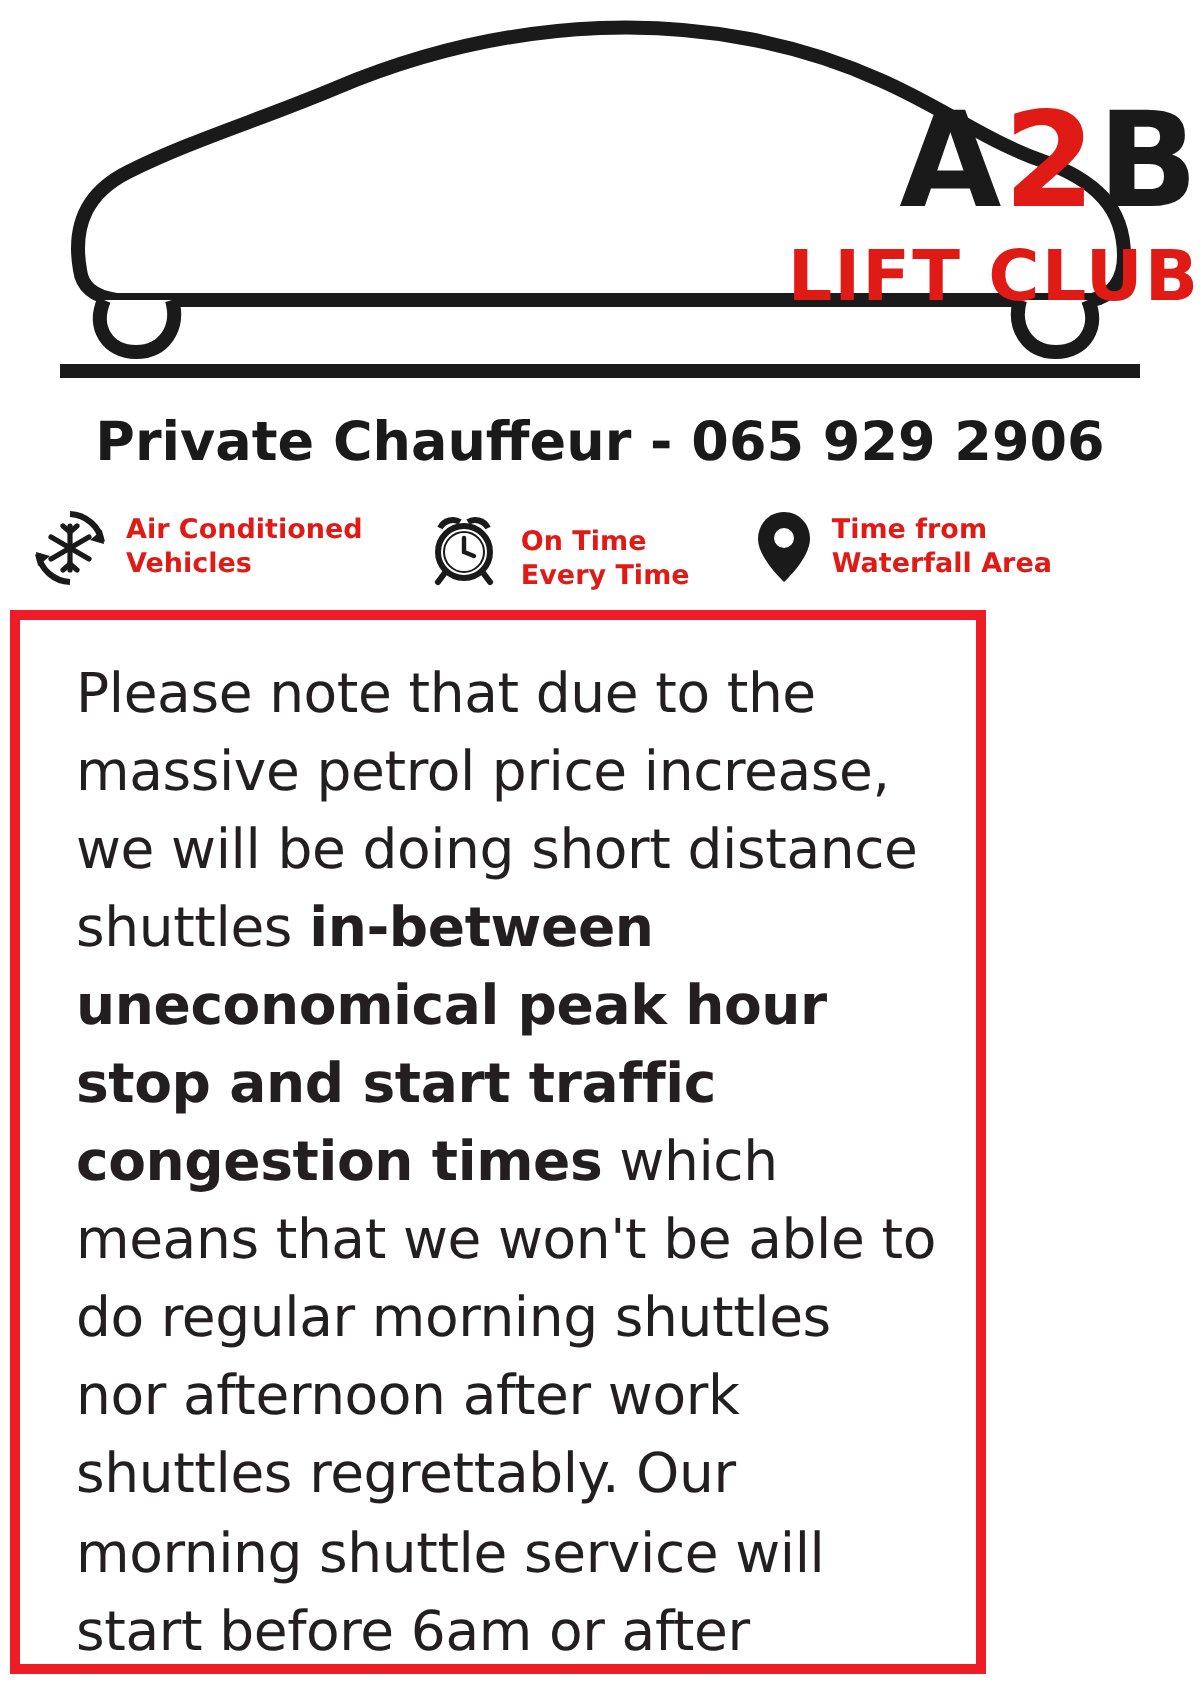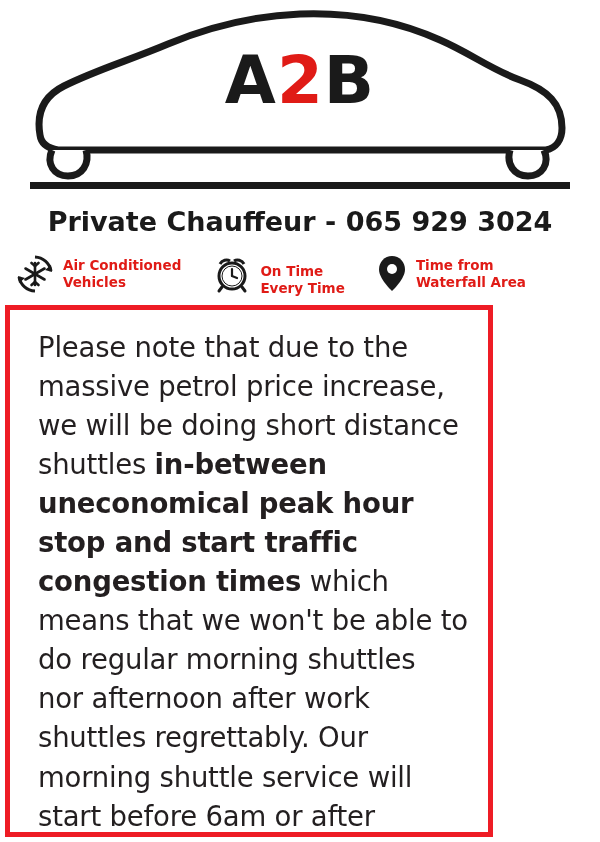--- a/index.html
+++ b/index.html
@@ -29,21 +29,21 @@
   .car-svg {
     position: absolute;
     left: 0;
     top: 0;
   }
   .logo-text-wrap {
     position: absolute;
     left: 0;
     top: 48px;
     width: 600px;
-    text-align: center;
+    text-align: right;
     pointer-events: none;
   }
   .a2b {
     font-family: "DejaVu Sans", sans-serif;
     font-weight: bold;
     font-size: 66px;
     letter-spacing: 1px;
     line-height: 1;
     color: #1a1a1a;
     display: inline-block;
@@ -131,24 +131,25 @@
 
   <div class="logo-block">
     <svg class="car-svg" width="600" height="200" viewBox="0 0 600 200">
       <path d="M40,135 C36,112 44,96 64,86 C96,70 130,60 168,44 C206,28 250,16 300,14 C352,12 400,22 440,40 C470,53 492,70 520,80 C548,90 562,104 562,128 C562,140 556,148 546,150 L58,150 C46,148 41,143 40,135 Z" fill="#ffffff" stroke="#1a1a1a" stroke-width="7" stroke-linejoin="round"></path>
       <path d="M52,150 C46,164 54,176 68,176 C82,176 90,164 86,150" fill="#ffffff" stroke="#1a1a1a" stroke-width="7"></path>
       <path d="M510,150 C506,164 514,176 528,176 C542,176 550,164 544,150" fill="#ffffff" stroke="#1a1a1a" stroke-width="7"></path>
       <rect x="30" y="182" width="540" height="7" fill="#1a1a1a"></rect>
     </svg>
     <div class="logo-text-wrap">
       <div class="a2b"><span>A</span><span class="red">2</span><span>B</span></div>
+      <div class="liftclub">LIFT CLUB</div>
     </div>
   </div>
 
-  <div class="tagline">Private Chauffeur - 065 929 3024</div>
+  <div class="tagline">Private Chauffeur - 065 929 2906</div>
 
   <div class="features">
 
     <div class="feature">
       <svg class="feature-icon" width="42" height="42" viewBox="0 0 42 42">
         <path d="M21,4 A17,17 0 0,1 37,18" fill="none" stroke="#1a1a1a" stroke-width="3"></path>
         <path d="M37,12 L38,19 L31,17 Z" fill="#1a1a1a"></path>
         <path d="M21,38 A17,17 0 0,1 5,24" fill="none" stroke="#1a1a1a" stroke-width="3"></path>
         <path d="M5,30 L4,23 L11,25 Z" fill="#1a1a1a"></path>
         <g stroke="#1a1a1a" stroke-width="2.6" stroke-linecap="round">

